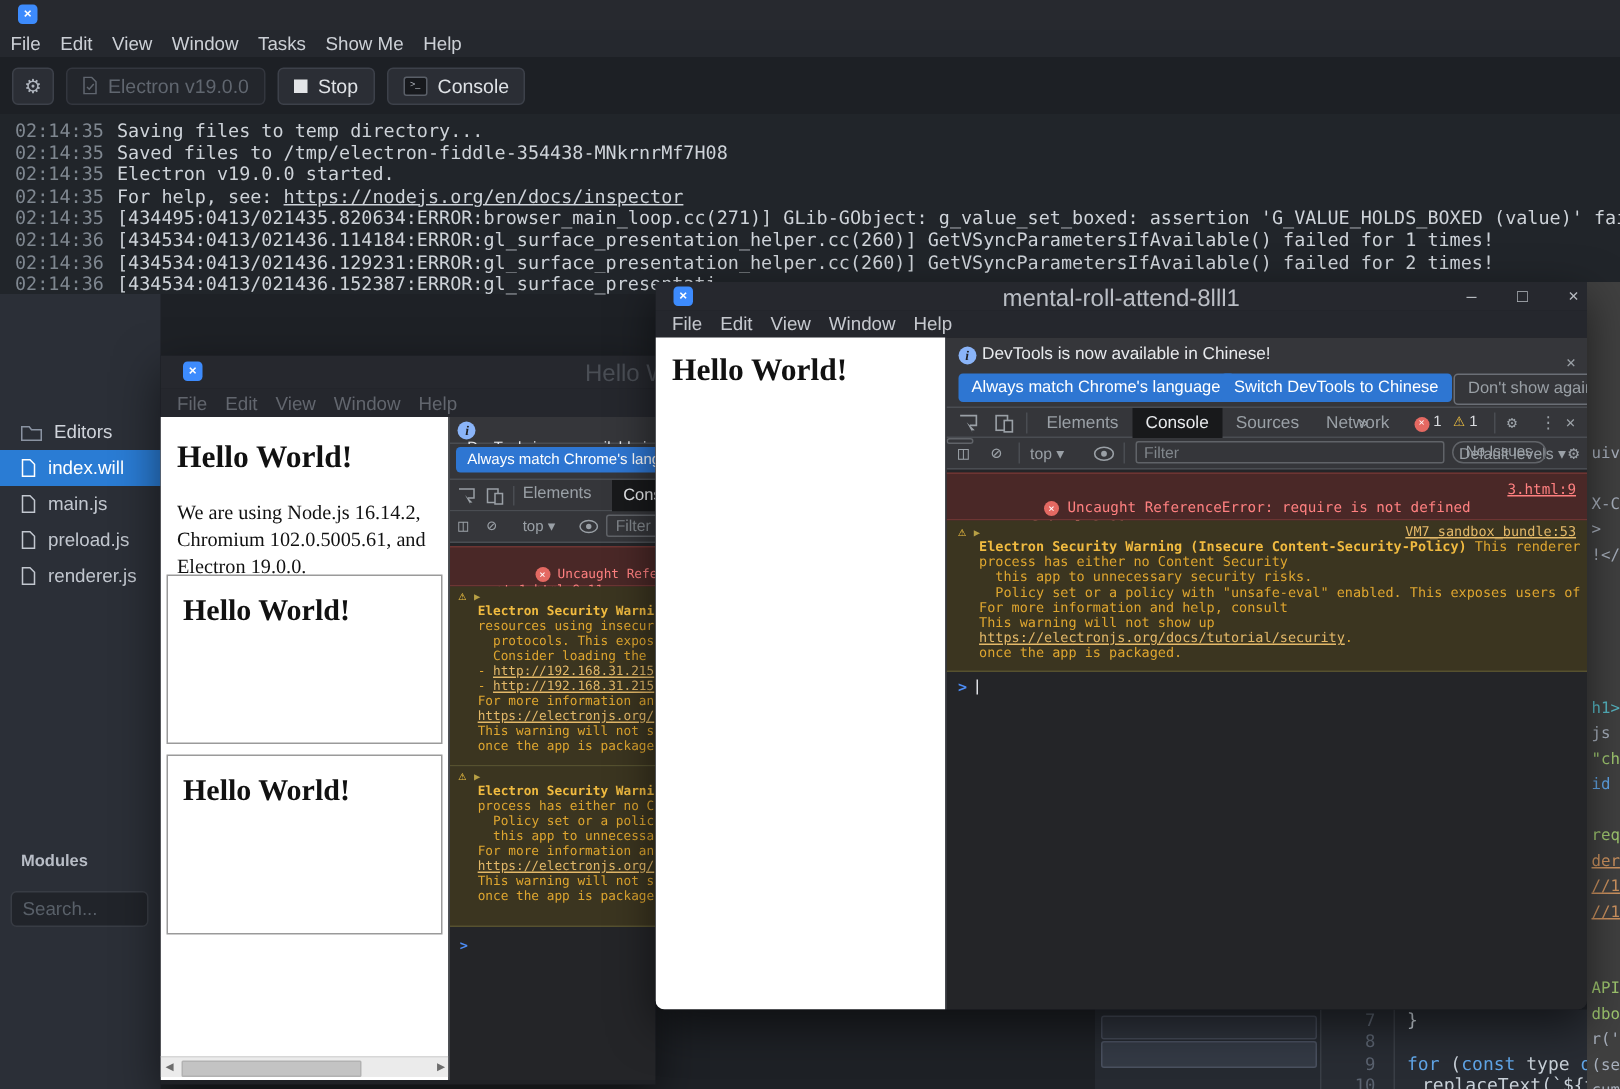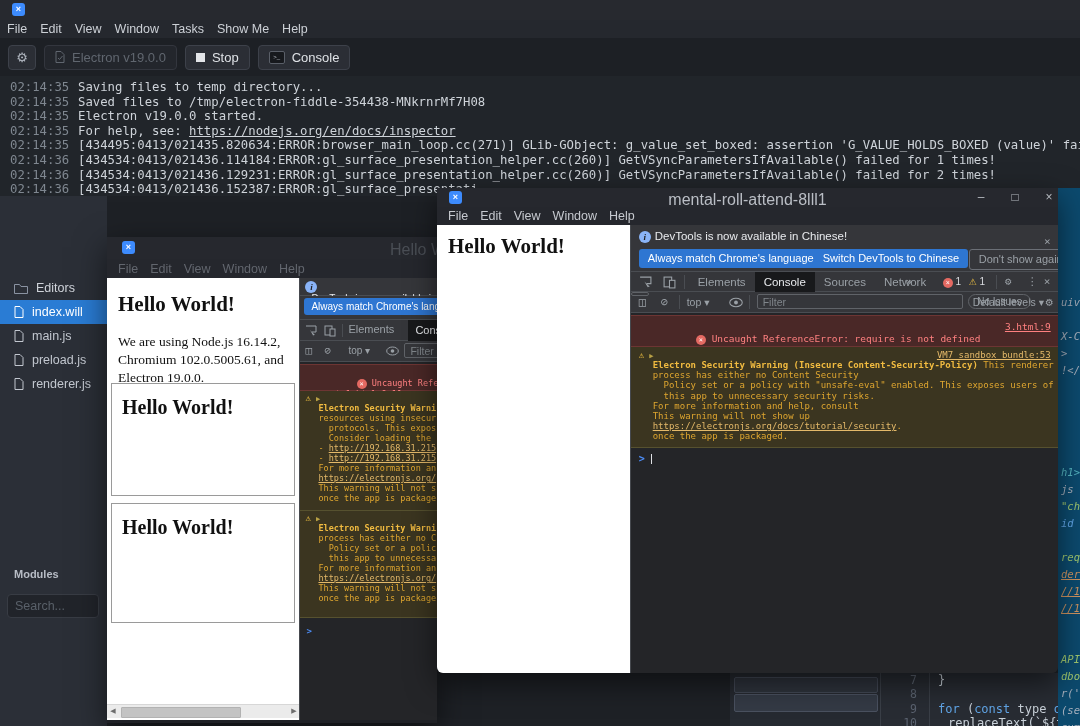--- a/index.html
+++ b/index.html
@@ -45,22 +45,22 @@
   .sb-head{margin-top:80px;color:#d0d4db;}
   .sb-row.sel{background:#2a7cd4;color:#fff;}
   .sb-ic{flex:0 0 auto;}
   .sb-modules{position:absolute;left:14px;top:372px;font-size:11px;font-weight:bold;color:#b8bdc6;}
   .sb-search{position:absolute;left:7px;top:398px;width:92px;height:24px;background:#21242a;
              border:1px solid #383c44;border-radius:4px;color:#aab0b9;font-size:12.5px;
              padding:0 7px;box-sizing:border-box;font-family:"Liberation Sans",sans-serif;}
   .sb-search::placeholder{color:#596069;}
 
   
-  .ed-strip{left:1058px;top:188px;width:22px;height:538px;background:#0c4a6e;overflow:hidden;
-            padding-top:106px;box-sizing:border-box;font-style:italic;}
+  .ed-strip{left:1058px;top:188px;width:22px;height:538px;background:#404040;overflow:hidden;
+            padding-top:106px;box-sizing:border-box;}
   .strip-row{height:17px;font-size:10.5px;line-height:17px;white-space:pre;color:#aab2bf;padding-left:3px;}
   .strip-row .g{color:#a8b0bd;}.strip-row .gr{color:#9fc76f;}.strip-row .bl{color:#61a6e8;}
   .strip-row .tl{color:#56b6c2;}
   .strip-row .or{color:#cf9460;text-decoration:underline;}
   .ed-bottom{left:730px;top:673px;width:328px;height:53px;background:#282c33;overflow:hidden;}
   .ed-panelA{position:absolute;left:0;top:0;width:150px;height:53px;background:#262a31;border-right:1px solid #3a3f47;}
   .ed-bar1{position:absolute;left:4px;top:4px;width:142px;height:14px;background:#2e333c;border:1px solid #434956;border-radius:2px;}
   .ed-bar2{position:absolute;left:4px;top:21px;width:142px;height:16px;background:#343a45;border:1px solid #4a5160;border-radius:2px;}
   .ed-gutter{position:absolute;left:150px;top:0;width:50px;height:53px;border-right:1px solid #3a3f47;box-sizing:border-box;}
   .ed-num{height:14.4px;line-height:14.4px;font-size:11.5px;color:#5b6370;text-align:right;padding-right:12px;}
@@ -491,22 +491,22 @@
         </div>
         <div class="err-block fdt-err mono">
           <span class="err-ic" style="margin-left:8px;">×</span> <span>Uncaught ReferenceError: require is not defined</span><a class="err-link src">3.html:9</a><br><span style="padding-left:40px;">at </span><a class="err-link">3.html:9:11</a>
         </div>
         <div class="warn-block fdt-warn">
           <div style="padding-left:8px;height:10px;"><span class="warn-tri">⚠</span> <span class="disc">▶</span><a class="w-link src mono">VM7_sandbox_bundle:53</a></div>
           <div class="warn-row"><span class="b">Electron Security Warning (Insecure Content-Security-Policy)</span><span> This renderer</span></div>
           <div>
 
           <div class="warn-row"><span></span><span>process has either no Content Security</span><span></span></div>
+              <div class="warn-row"><span>  </span><span>this app to unnecessary security risks.</span><span></span></div>
               <div class="warn-row"><span>  </span><span>Policy set or a policy with "unsafe-eval" enabled. This exposes users of</span><span></span></div>
-              <div class="warn-row"><span>  </span><span>this app to unnecessary security risks.</span><span></span></div>
               <div class="warn-row"><span></span><span></span><span></span></div>
               <div class="warn-row"><span></span><span>For more information and help, consult</span><span></span></div>
               <div class="warn-row"><span></span><span>This warning will not show up</span><span></span></div>
               <div class="warn-row"><span></span><span class="lnk">https://electronjs.org/docs/tutorial/security</span><span>.</span></div>
               <div class="warn-row"><span></span><span>once the app is packaged.</span><span></span></div>
             </div>
         </div>
         <div class="fdt-prompt mono"><span class="prompt-ch">&gt;</span> <span class="caret"></span></div>
       </div>
     </div>

